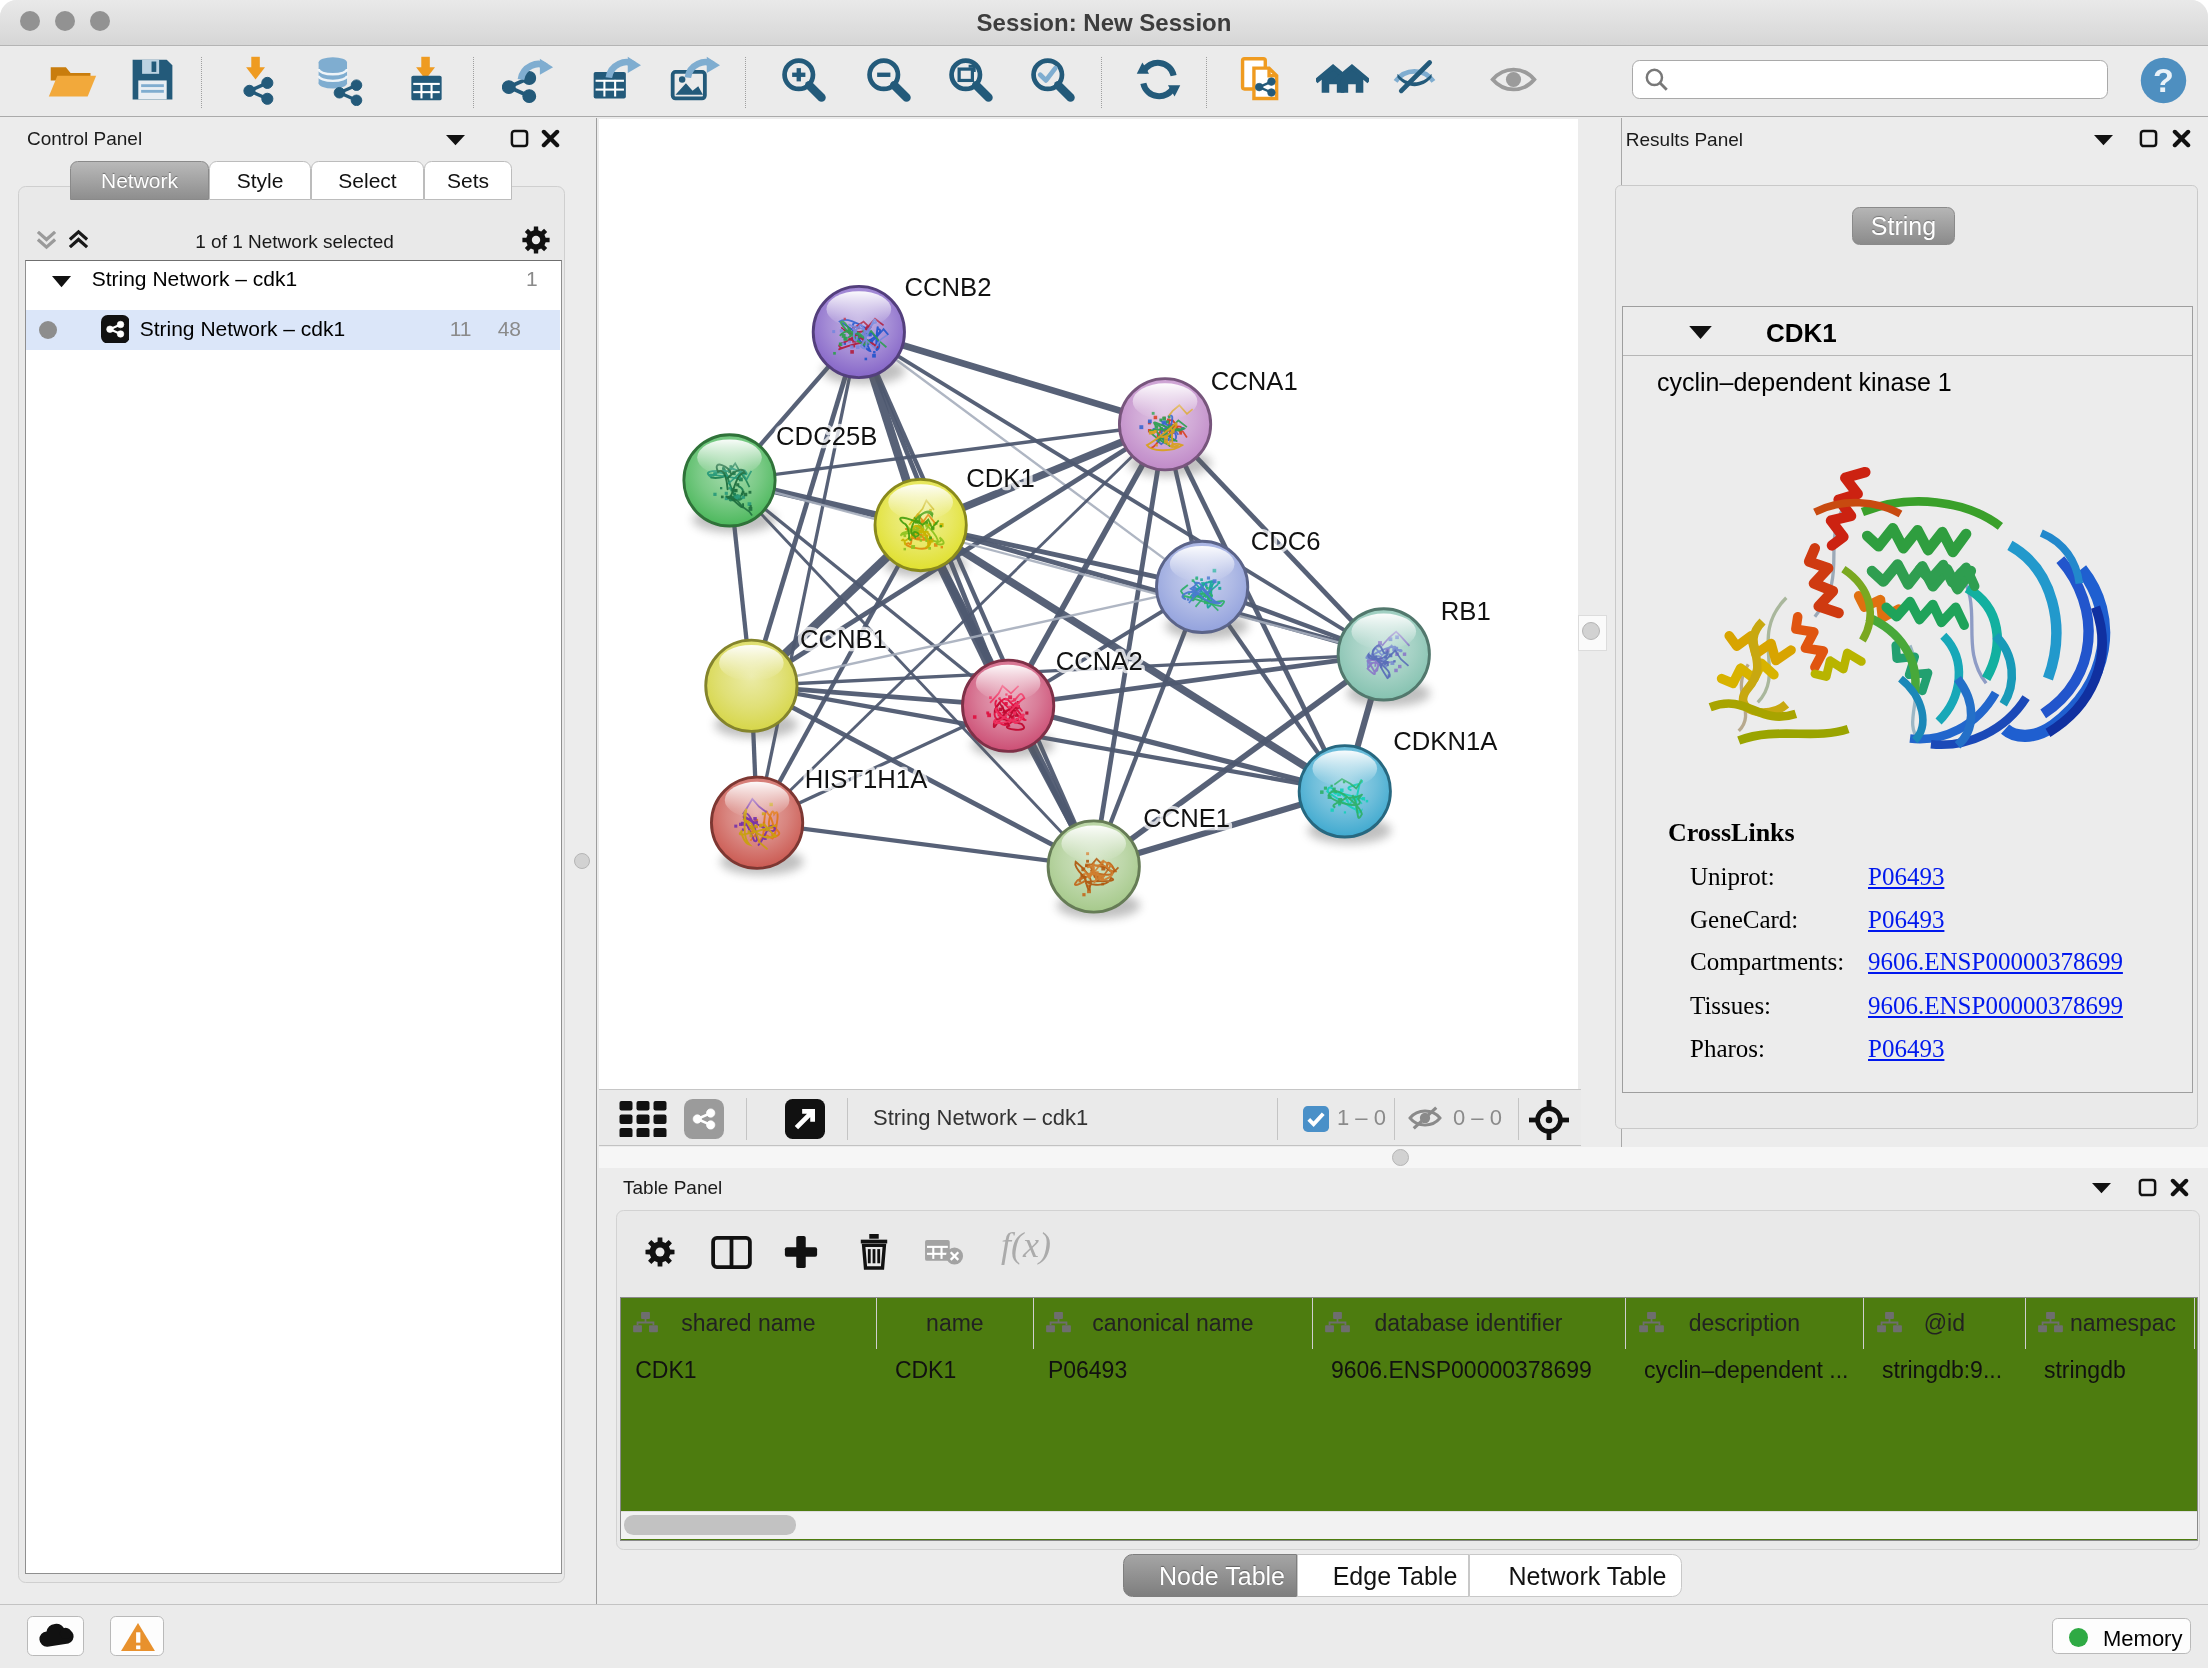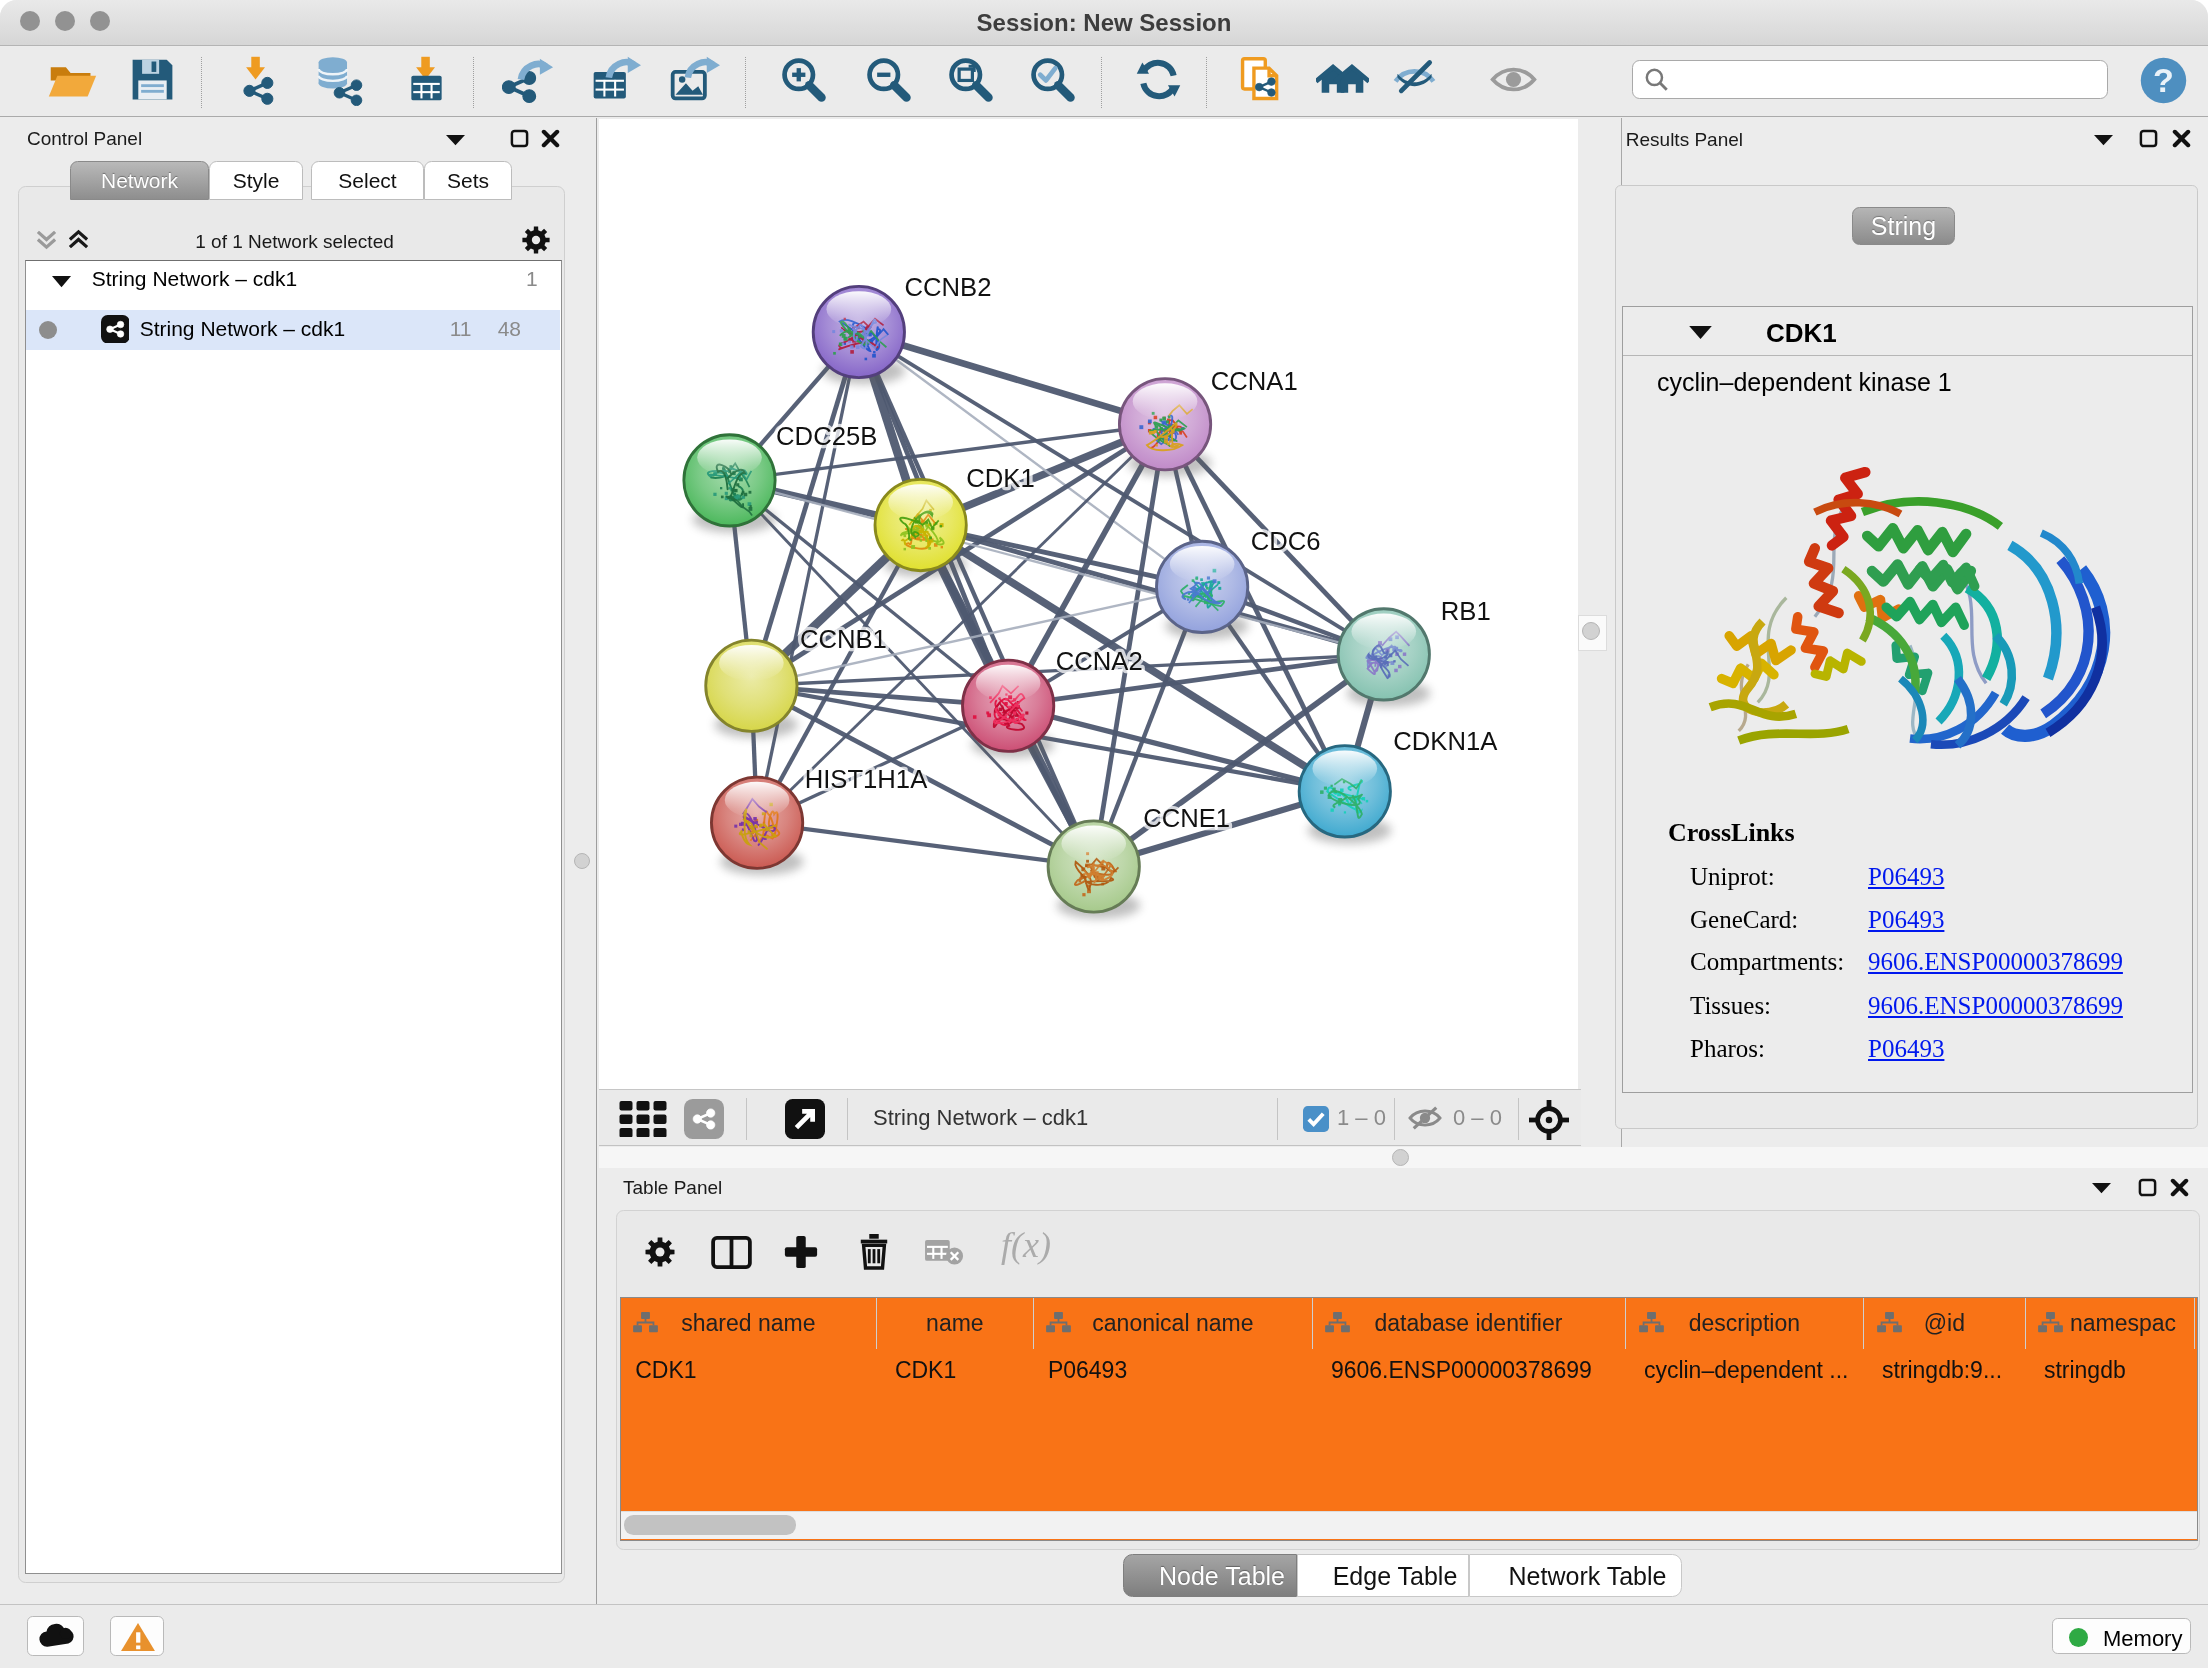--- a/index.html
+++ b/index.html
@@ -30,21 +30,21 @@
 .rcontainer { position:absolute; left:-6.7px; top:67px; width:583px; height:944px; background:#eaeaea; border:1px solid #c9c9c9; border-radius:5.7px; }
 .rbox1 { position:absolute; left:5.7px; top:31px; width:571px; height:78px; background:#ececec; border:1px solid #9e9e9e; }
 .rbox2 { position:absolute; left:5.7px; top:120px; width:571px; height:787px; background:#ececec; border:1px solid #9e9e9e; }
 .btn { position:absolute; background:#fff; border:1px solid #c2c2c2; border-radius:9.5px; font-size:25px; color:#111; text-align:center; }
 .stringbtn { position:absolute; left:230px; top:-23px; width:103px; height:38px; background:linear-gradient(#b5b5b5,#8b8b8b);
   border:1px solid #8a8a8a; border-radius:7.6px; color:#fff; font-size:25px; text-align:center; line-height:36px; text-shadow:0 -1px 1px rgba(0,0,0,.3);margin-top:45px; }
 .serif { font-family:"Liberation Serif",serif; }
 .link { color:#0018ee; text-decoration:underline; font-family:"Liberation Serif",serif; font-size:25px; }
 .tablepanel { position:absolute; left:599px; top:1050px; width:1609px; height:436px; background:#ececec; }
 .tp-container { position:absolute; left:17px; top:42px; width:1584px; height:340px; background:#e9e9e9; border:1px solid #d2d2d2; border-radius:7.6px; }
-.tbl { position:absolute; left:2.9px; top:86px; width:1578px; height:244px; background:#f97316; border:1.9px solid #8a8a8a; }
+.tbl { position:absolute; left:2.9px; top:86px; width:1578px; height:244px; background:#4d7c0f; border:1.9px solid #8a8a8a; }
 .hcell { position:absolute; top:0; height:51px; border-right:1px solid #cfcfcf; }
 .hcell div { font-size:23px; color:#222; text-align:center; margin-top:12.4px; }
 .dcell { position:absolute; top:59px; font-size:23px; color:#111; }
 .hthumb { position:absolute; left:2.9px; top:217px; width:172px; height:20px; background:#c2c2c2; border-radius:9.5px; }
 .htrack { position:absolute; left:0px; top:213px; width:100%; height:27.6px; background:#f2f2f2; border-top:1px solid #ddd; }
 .bottab { position:absolute; top:386px; height:43px; border:1px solid #c8c8c8; background:#fff; color:#111; font-size:25px; text-align:center;padding-left:24px; }
 .bottab div { margin-top:6.7px; }
 .bottab.sel { background:linear-gradient(#a5a5a5,#7e7e7e); color:#fff; border-color:#7e7e7e; text-shadow:0 -1px 1px rgba(0,0,0,.35);}
 .statusbar { position:absolute; left:0; top:1604px; width:2208px; height:65px; background:#ebebeb; border-top:1px solid #c3c3c3; }
 .sbtn { position:absolute; top:11.4px; background:#fdfdfd; border:1px solid #b9b9b9; border-radius:5.7px;margin-left:6px; }
@@ -278,21 +278,21 @@
               </svg>
               <div style="position:absolute;left:114px;top:6.7px;font-size:21px;">String Network – cdk1</div>
               <div style="position:absolute;left:424px;top:6.7px;font-size:21px;" class="gray">11</div>
               <div style="position:absolute;left:472px;top:6.7px;font-size:21px;" class="gray">48</div>
             </div>
           </div>
         </div>
         <div class="tab sel" style="left:70px;width:139px">
           <span>Network</span>
         </div>
-        <div class="tab" style="left:209px;width:94px">
+        <div class="tab" style="left:209px;width:102px">
           <span>Style</span>
         </div>
         <div class="tab" style="left:311px;width:113px">
           <span>Select</span>
         </div>
         <div class="tab" style="left:424px;width:88px">
           <span>Sets</span>
         </div>
         <div class="handle" style="left:574px;top:735px;width:16px;height:16px;"></div>
       </div>

